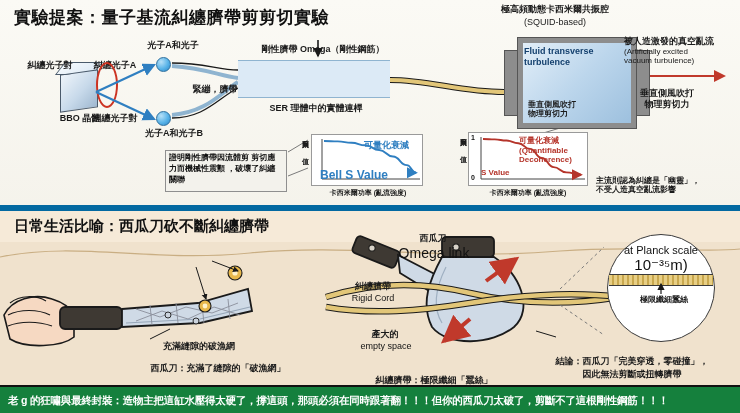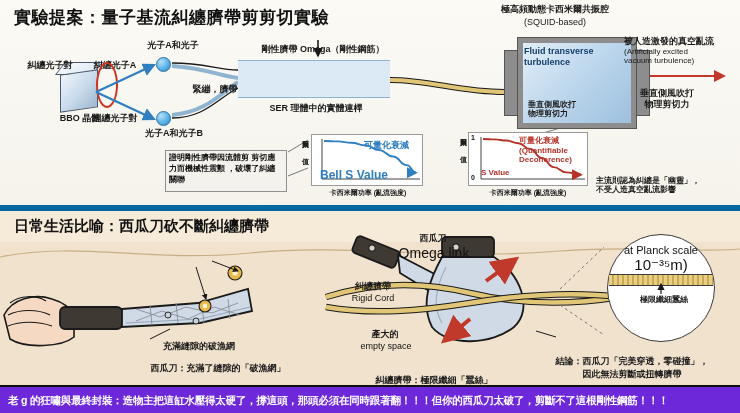--- a/index.html
+++ b/index.html
@@ -6,21 +6,21 @@
   body {
     width: 740px; height: 413px;
     font-family: "Liberation Sans", "DejaVu Sans", sans-serif;
     background: #faf7ef;
     overflow: hidden;
     position: relative;
   }
   .panel { position: absolute; left: 0; width: 740px; }
   #top-panel { top: 0; height: 239px; background: linear-gradient(180deg,#fbfaf5 0%,#f4f2ea 100%); }
   #bottom-panel { top: 205px; height: 180px; background: #f6ead8; border-top: 6px solid #0369a1; }
-  #footer-bar { top: 385px; height: 28px; background: #6d28d9; border-top: 2px solid #111; }
+  #footer-bar { top: 385px; height: 28px; background: #15803d; border-top: 2px solid #111; }
 
   .t { position: absolute; white-space: pre; line-height: 1.18; }
   .cjk { font-weight: bold; }
 
   
   #top-title { left: 14px; top: 8px; font-size: 17px; font-weight: bold; color: #111; letter-spacing: .5px; }
 
   
   .lbl { font-size: 9px; font-weight: bold; color: #1a1a1a; text-align: center; }
   .lbl-sm { font-size: 8px; font-weight: bold; color: #1a1a1a; text-align: left; }

